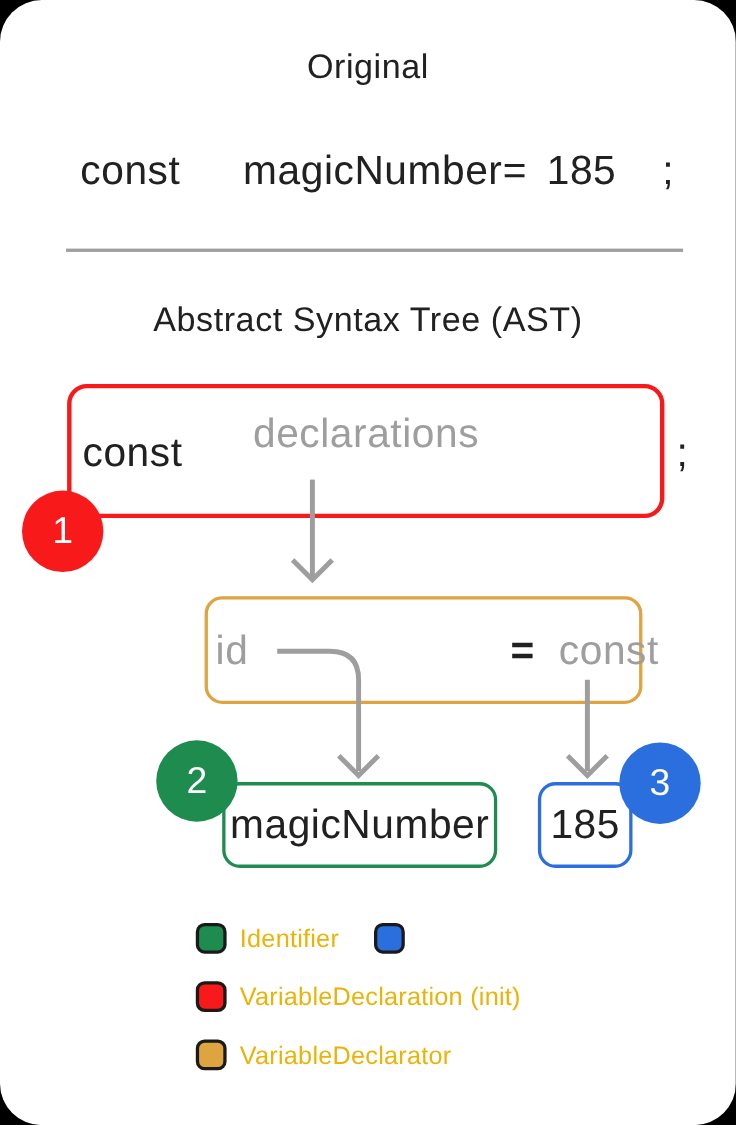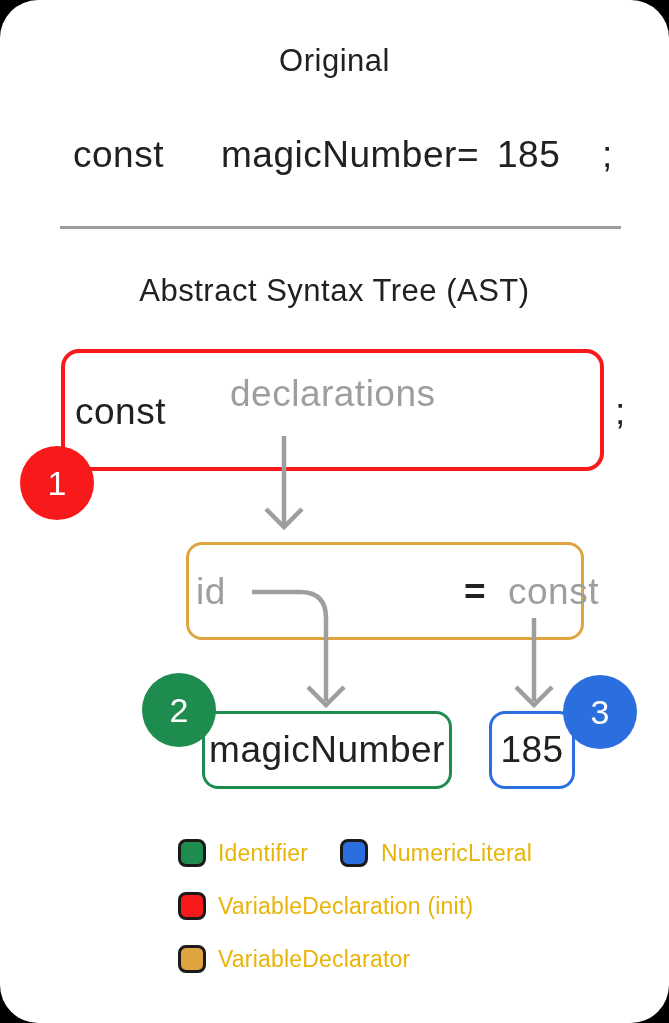--- a/index.html
+++ b/index.html
@@ -83,20 +83,19 @@
 
   <div class="abs node thin node-label-center" style="left: 489px; top: 711px; width: 86px; height: 78px; border-color: rgb(43, 111, 222);">
     <span>185</span>
   </div>
   <div class="abs badge" style="left: 563px; top: 675px; width: 74px; height: 74px; background-color: rgb(43, 111, 222);">3</div>
 
   <div class="abs swatch" style="left: 178px; top: 839px; background-color: rgb(30, 140, 78);"></div>
   <div class="abs legend-label" style="left:218px;top:839px;">Identifier</div>
 
   <div class="abs swatch" style="left: 340px; top: 839px; background-color: rgb(43, 111, 222);"></div>
-  <div class="abs legend-label" style="left:381px;top:839px;">NumericLiteral</div>
 
   <div class="abs swatch" style="left: 178px; top: 892px; background-color: rgb(248, 25, 26);"></div>
   <div class="abs legend-label" style="left:218px;top:892px;">VariableDeclaration (init)</div>
 
   <div class="abs swatch" style="left: 178px; top: 945px; background-color: rgb(221, 164, 63);"></div>
   <div class="abs legend-label" style="left:218px;top:945px;">VariableDeclarator</div>
 </div>
 
 </body></html>

